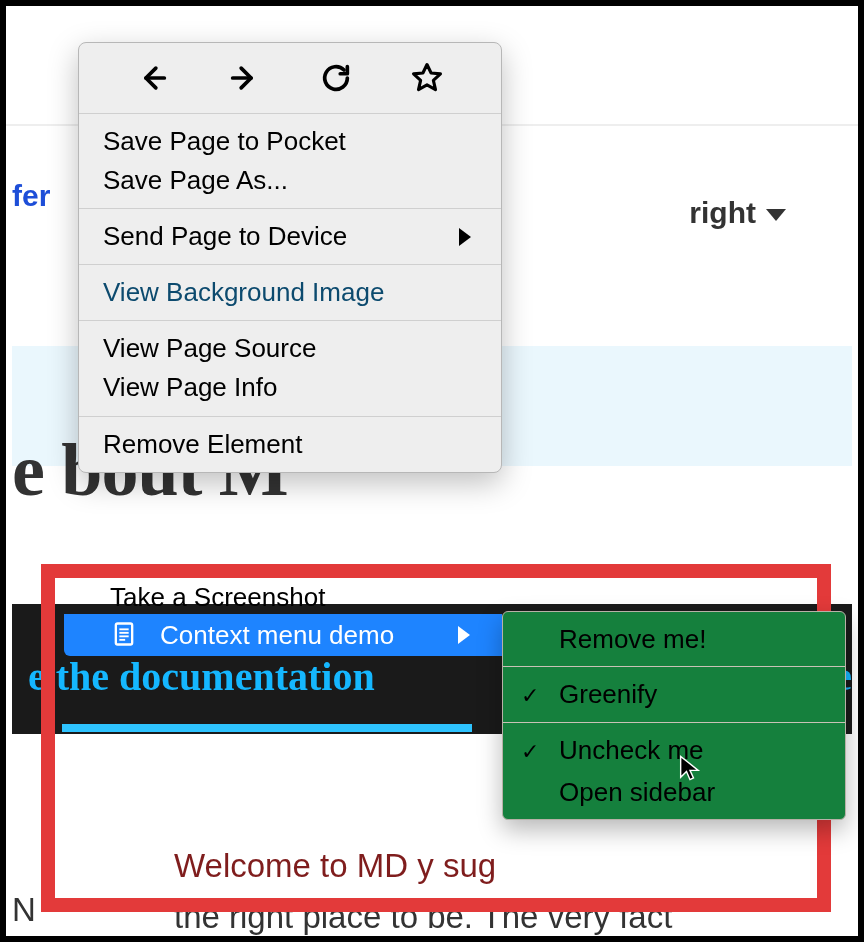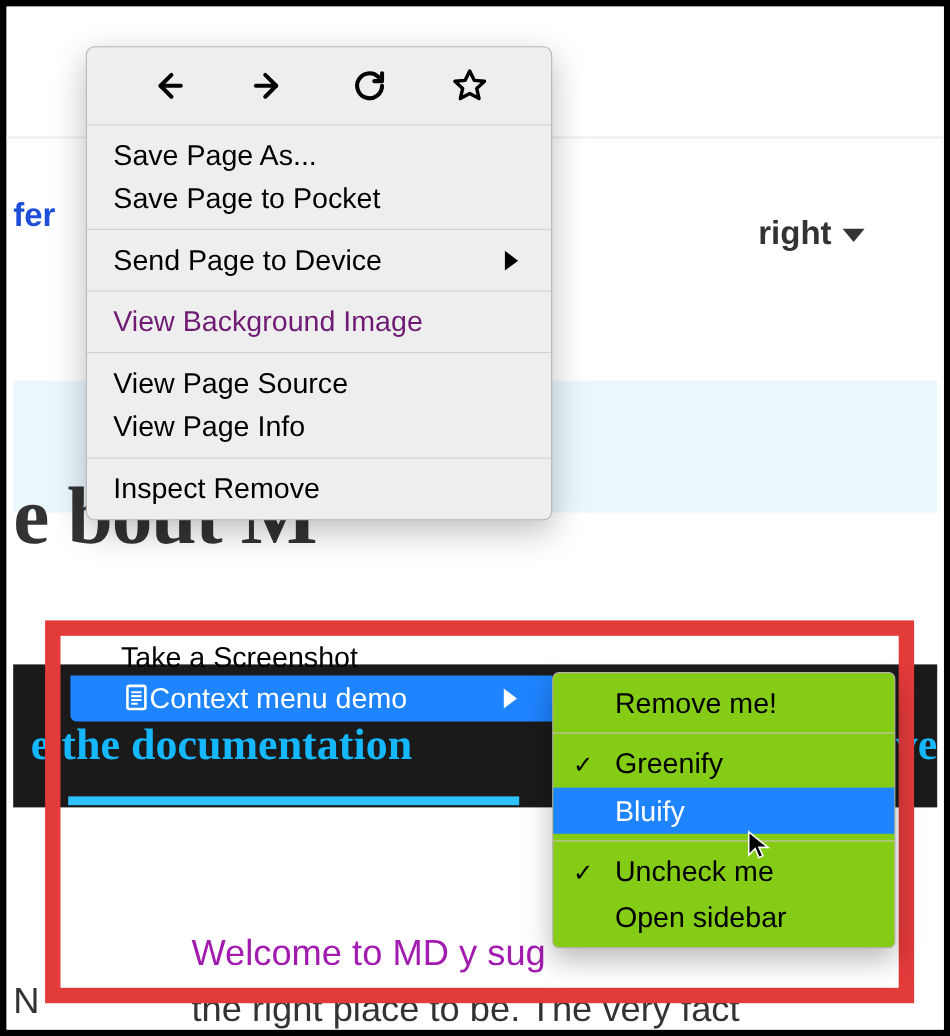--- a/index.html
+++ b/index.html
@@ -114,21 +114,21 @@
       width: 410px;
       height: 8px;
       background: #2ec3ff;
     }
 
     .body-text {
       position: absolute;
       left: 168px;
       top: 834px;
       font-size: 33px;
-      color: #a21caf;
+      color: #7f1d1d;
       line-height: 1.55;
       white-space: nowrap;
     }
     .body-text2 {
       position: absolute;
       left: 168px;
       top: 885px;
       font-size: 33px;
       color: #333;
       line-height: 1.55;
@@ -185,21 +185,21 @@
     }
     .item {
       font-size: 26px;
       line-height: 1.35;
       padding: 2px 24px;
       display: flex;
       justify-content: space-between;
       align-items: center;
       white-space: nowrap;
     }
-    .item.disabled { color: #701a75; }
+    .item.disabled { color: #0c4a6e; }
     .item .arrow-r {
       width: 0; height: 0;
       border-top: 9px solid transparent;
       border-bottom: 9px solid transparent;
       border-left: 12px solid #000;
       margin-left: auto;
       margin-right: 6px;
     }
 
     
@@ -208,21 +208,21 @@
       left: 58px;
       top: 608px;
       width: 438px;
       height: 42px;
       background: #1e84ff;
       color: #fff;
       display: flex;
       align-items: center;
       font-size: 26px;
       z-index: 4;
-      padding-left: 34px;
+      padding-left: 58px;
       border-bottom-left-radius: 6px;
     }
     .take-screenshot {
       position: absolute;
       left: 104px;
       top: 576px;
       font-size: 26px;
       color: #000;
       z-index: 4;
       text-decoration: line-through;
@@ -241,22 +241,22 @@
       border-top: 9px solid transparent;
       border-bottom: 9px solid transparent;
       border-left: 12px solid #fff;
     }
 
     
     .submenu {
       position: absolute;
       left: 496px;
       top: 605px;
-      width: 312px;
-      background: #84cc16;
+      width: 344px;
+      background: #15803d;
       border: 1px solid #b7b1a7;
       border-radius: 6px;
       box-shadow: 0 10px 25px rgba(0,0,0,.28);
       z-index: 5;
       color: #000;
     }
     .submenu .sgroup { padding: 6px 0; }
     .submenu .sitem {
       font-size: 26px;
       line-height: 1.55;
@@ -328,24 +328,24 @@
           <path d="M20 4v5h-5" stroke="#000" stroke-width="2.6" stroke-linecap="round" stroke-linejoin="round"></path>
         </svg>
     <svg class="icon-btn" viewBox="0 0 24 24" fill="none">
           <path d="M12 2.5l2.9 6 6.6.6-5 4.6 1.5 6.5L12 16.9 6 20.2l1.5-6.5-5-4.6 6.6-.6L12 2.5z" stroke="#000" stroke-width="2.2" stroke-linejoin="round"></path>
         </svg>
   </div>
   <div class="sep"></div>
 
   <div class="group">
     <div class="item">
+          <span>Save Page to Pocket</span>
+        </div>
+    <div class="item">
           <span>Save Page As...</span>
-        </div>
-    <div class="item">
-          <span>Save Page to Pocket</span>
         </div>
   </div>
   <div class="sep"></div>
 
   <div class="group">
     <div class="item">
       <span>Send Page to Device</span>
       <span class="arrow-r"></span>
     </div>
   </div>
@@ -363,21 +363,21 @@
           <span>View Page Source</span>
         </div>
     <div class="item">
           <span>View Page Info</span>
         </div>
   </div>
   <div class="sep"></div>
 
   <div class="group">
     <div class="item">
-          <span>Inspect Remove</span>
+          <span>Remove Element</span>
         </div>
   </div>
 </div>
 
 <div class="take-screenshot">Take a Screenshot</div>
 
 <div class="demo-row">
   <svg class="doc-icon" width="28" height="28" viewBox="0 0 24 24">
         <rect x="5" y="3" width="14" height="18" rx="1.5" fill="none" stroke="#fff" stroke-width="2"></rect>
         <line x1="8" y1="8" x2="16" y2="8" stroke="#fff" stroke-width="1.6"></line>
@@ -389,21 +389,20 @@
   <span class="arrow-r-white"></span>
 </div>
 
 <div class="submenu">
   <div class="sgroup">
     <div class="sitem"><span>Remove me!</span></div>
   </div>
   <div class="ssep"></div>
   <div class="sgroup">
     <div class="sitem"><span class="check">✓</span><span>Greenify</span></div>
-    <div class="sitem sel"><span>Bluify</span></div>
   </div>
   <div class="ssep"></div>
   <div class="sgroup">
     <div class="sitem"><span class="check">✓</span><span>Uncheck me</span></div>
     <div class="sitem"><span>Open sidebar</span></div>
   </div>
 </div>
 
 <svg class="cursor" viewBox="0 0 24 24">
   <path d="M4 2 L4 20 L9 15 L12 22 L15 20.5 L12 14 L19 14 Z" fill="#000" stroke="#fff" stroke-width="1.2"></path>

